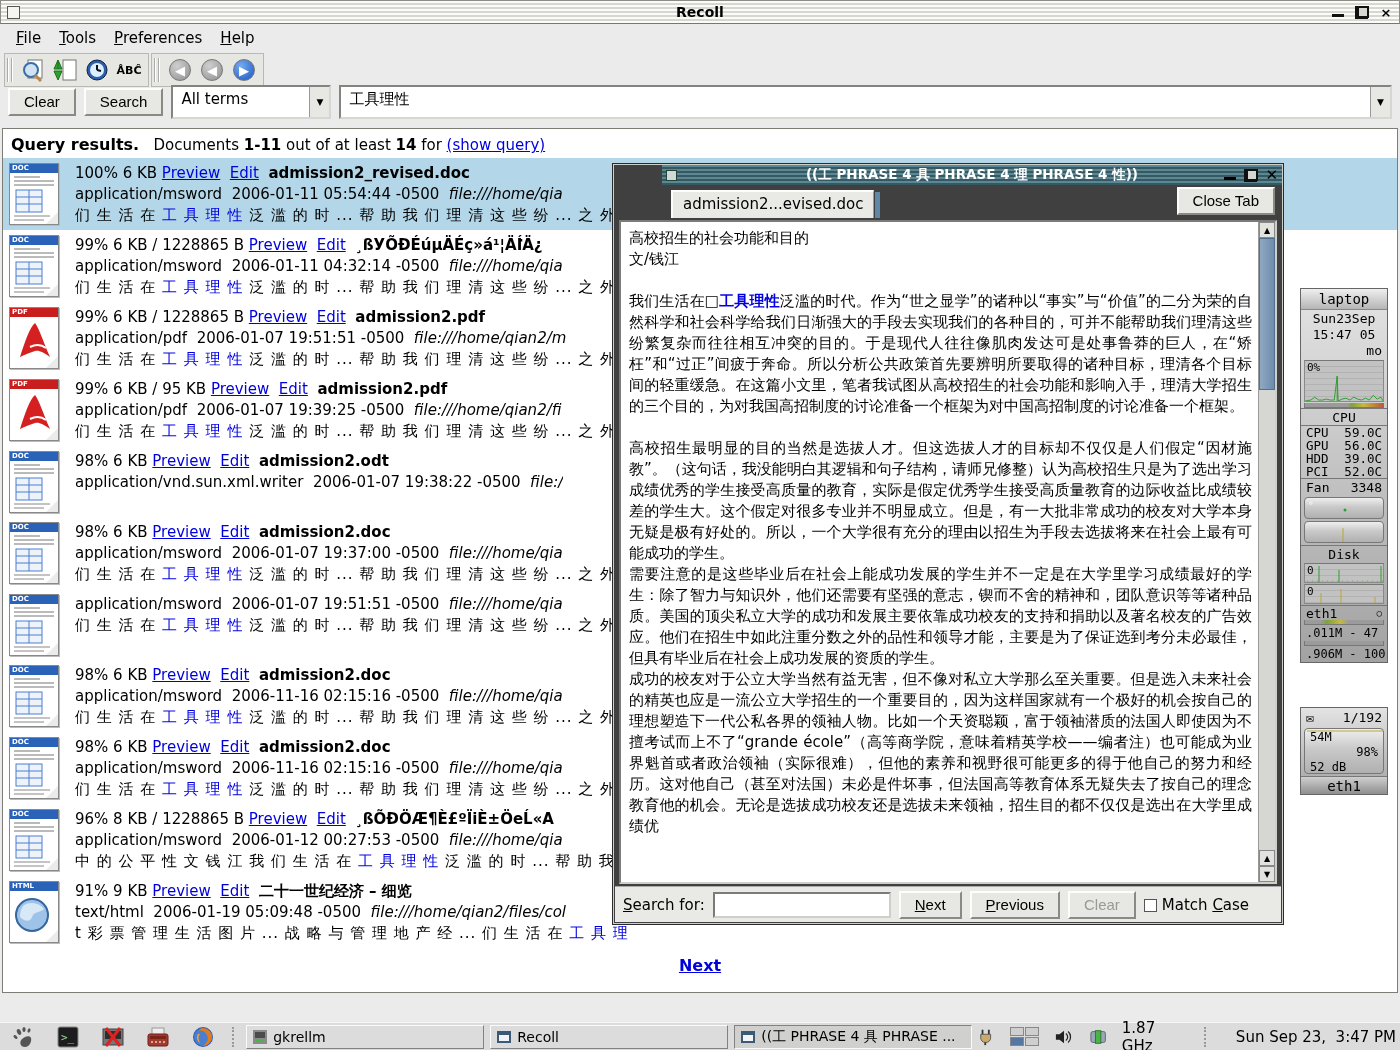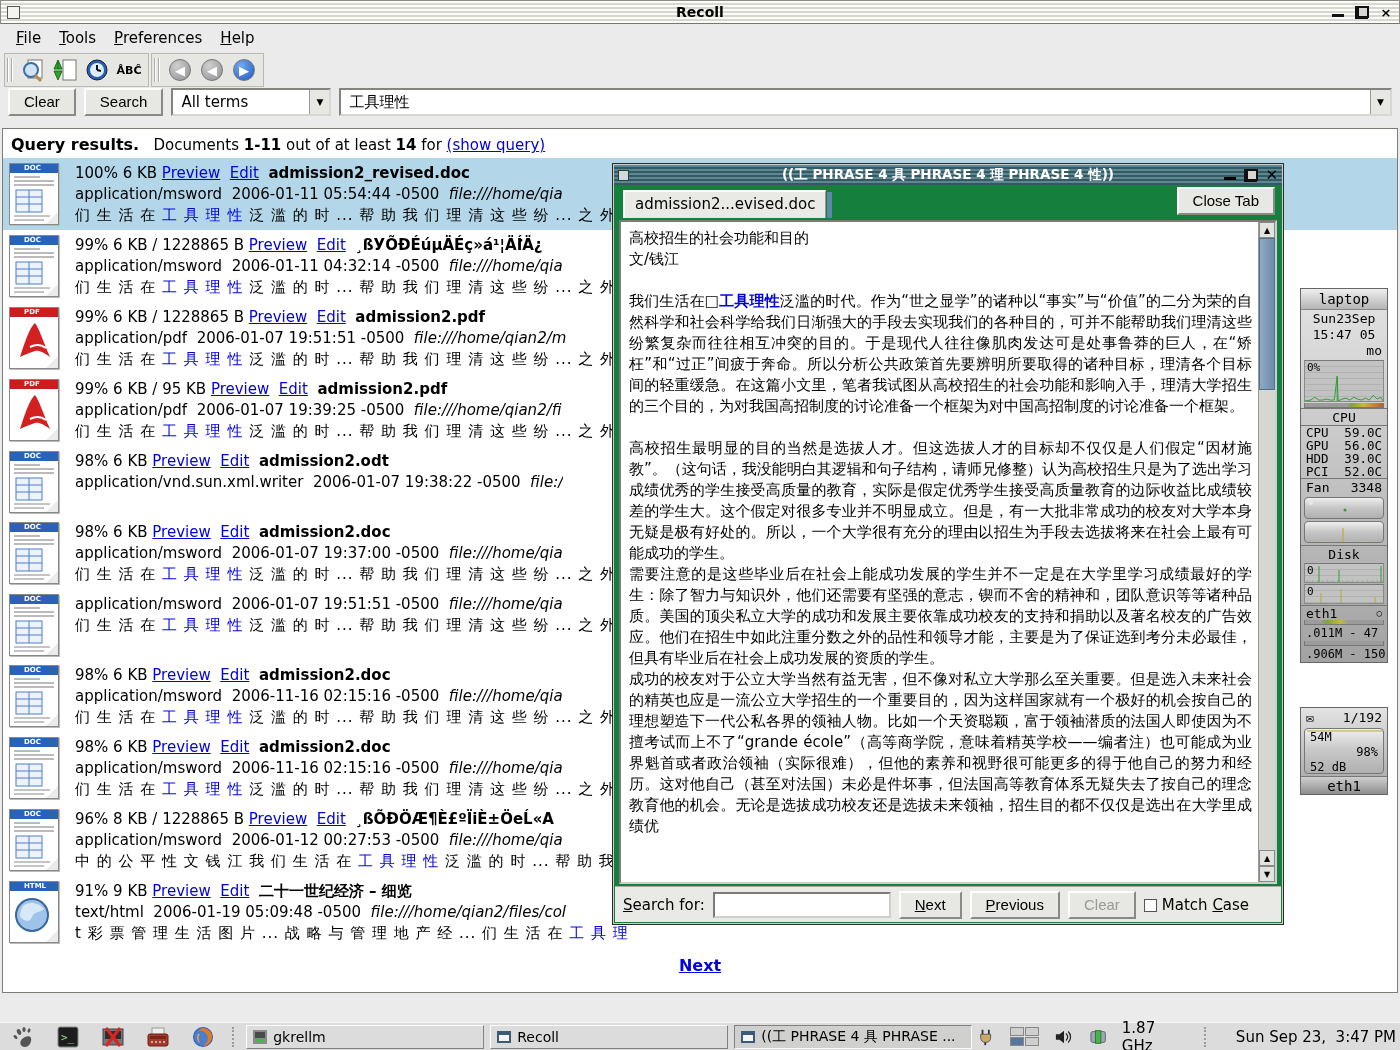--- a/index.html
+++ b/index.html
@@ -30,21 +30,21 @@
   .navbtn { width:22px; height:22px; border-radius:50%; display:flex; align-items:center; justify-content:center;
             color:#fff; font-weight:bold; font-size:13px; border:1px solid #777; }
   .nav-gray { background:radial-gradient(circle at 35% 30%, #cfcfcf, #8f8f8f); }
   .nav-blue { background:radial-gradient(circle at 35% 30%, #77aaee, #1a56c4); }
   .abc { font-size:11px; font-weight:bold; letter-spacing:0px; }
 
   .searchrow { height:34px; display:flex; align-items:center; gap:8px; padding:0 8px 4px 8px; }
   .btn3d { background:#e7e7e3; border-top:2px solid #fdfdfb; border-left:2px solid #fdfdfb;
            border-right:2px solid #8a8a84; border-bottom:2px solid #8a8a84; font-size:15px;
            padding:3px 14px; line-height:18px; }
-  .combo { display:flex; align-items:stretch; border:2px inset #d7d7d1; background:#fff; height:28px; }
+  .combo { display:flex; align-items:stretch; border:2px inset #d7d7d1; background:#fff; height:34px; }
   .combo .cval { padding:3px 8px; font-size:15px; flex:1; white-space:nowrap; }
   .combo .carrow { width:20px; background:#e7e7e3; border-left:1px solid #999;
                    display:flex; align-items:center; justify-content:center; font-size:9px; }
   #mode-combo { width:160px; }
   #query-combo { flex:1; }
 
   .results-wrap { position:absolute; left:2px; right:2px; top:128px; bottom:29px;
                   background:#fff; border:1px solid #7d7d77; overflow:hidden; font-size:15px; }
   .rheader { padding:6px 8px 4px 8px; white-space:nowrap; }
   .rheader .qr { font-weight:bold; font-size:16px; }
@@ -58,25 +58,25 @@
   .hl { color:#0000e0; }
   .cjk { letter-spacing:1px; }
   #main-next { text-align:center; padding-top:8px; }
   #main-next a { font-weight:bold; font-size:16px; }
   .statusbar { position:absolute; left:0; right:0; bottom:0; height:27px; background:#ebebeb; }
 
   .ficon-page { width:50px; height:62px; background:#fff; border:1px solid #888; position:relative; overflow:hidden;
     box-shadow:1px 1px 0 #bbb; }
   .ficon-page::after { content:""; position:absolute; right:-1px; bottom:-1px; width:13px; height:13px;
     background:#ebebeb; border-top:1px solid #999; border-left:1px solid #999; clip-path:polygon(0 100%,100% 0,100% 100%); }
-  .fbanner { height:9px; color:#fff; font-size:7px; font-weight:bold; padding-left:14px; line-height:9px; }
+  .fbanner { height:9px; color:#fff; font-size:7px; font-weight:bold; padding-left:2px; line-height:9px; }
 
   
   #preview-window { position:absolute; left:612px; top:163px; width:672px; height:762px;
-    background:#15803d; border:1px solid #2b2b2b; box-shadow:0 0 0 1px #cfcfc9 inset; z-index:20; }
+    background:#404040; border:1px solid #2b2b2b; box-shadow:0 0 0 1px #cfcfc9 inset; z-index:20;padding-left:48px; }
   .ptitlebar { height:20px; margin:1px; background:repeating-linear-gradient(180deg,#5d8893 0 2px,#355962 2px 4px);
     display:flex; align-items:center; position:relative; padding:0 4px; }
   .ptitlebar .picon { width:11px; height:11px; background:#cfd8da; border:1px solid #243; }
   .ptitlebar .ptitle { position:absolute; left:0; right:0; text-align:center; color:#fff; font-weight:bold; font-size:13.5px; }
   .pctrls { margin-left:auto; display:flex; gap:7px; z-index:2; }
   .pctrls .wc-min::after { border-color:#000; }
   .pwc-close { font-weight:bold; font-size:15px; line-height:13px; color:#000; }
 
   .ptabbar { height:32px; display:flex; align-items:flex-end; padding:4px 8px 0 10px; }
   .ptab { background:#e9e9e5; border:1px solid #999; border-bottom:none; border-top:2px solid #fdfdfb;
@@ -634,21 +634,21 @@
     <div class="gk-row gk-sep" style="height:15px">
       <span>eth1</span>
         <span style="font-size:9px">○</span>
     </div>
     <div class="gk-krell" style="background:linear-gradient(90deg,#9b9b9b 20%,#7da33c 28%,#c7b93c 45%,#9b9b9b 55%)"></div>
     <div class="gk-row gk-mini" style="height:16px">
         <span style="white-space:nowrap">.011M - 47</span>
       </div>
     <div class="gk-krell" style="background:#9b9b9b"></div>
     <div class="gk-row gk-mini" style="height:16px">
-        <span style="white-space:nowrap">.906M - 150</span>
+        <span style="white-space:nowrap">.906M - 100</span>
       </div>
   </div>
 
   <div style="height:44px"></div>
 
   <div class="gk-panel">
     <div class="gk-row" style="height:18px">
       <span>✉</span>
         <span>1/192</span>
     </div>

